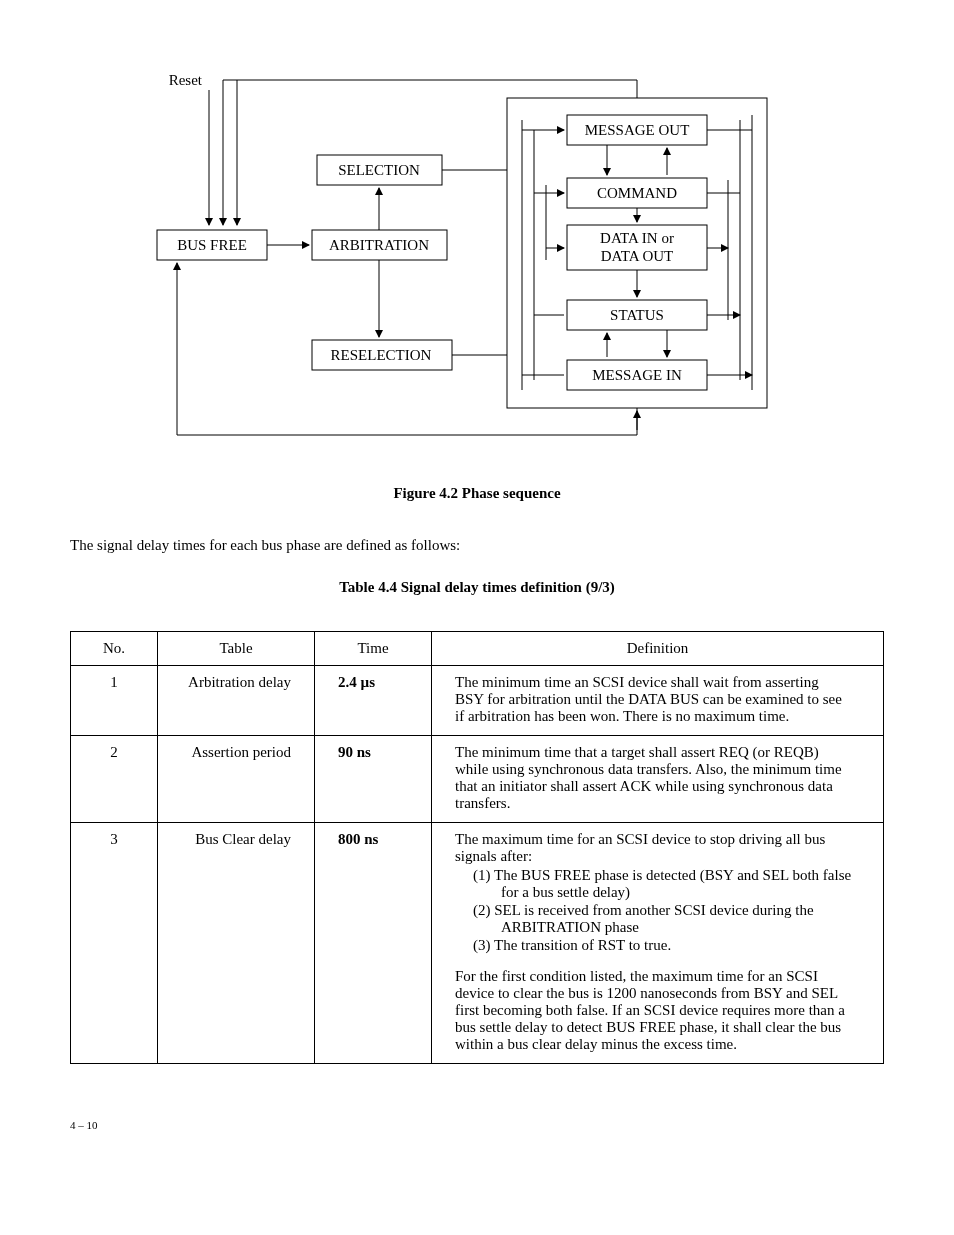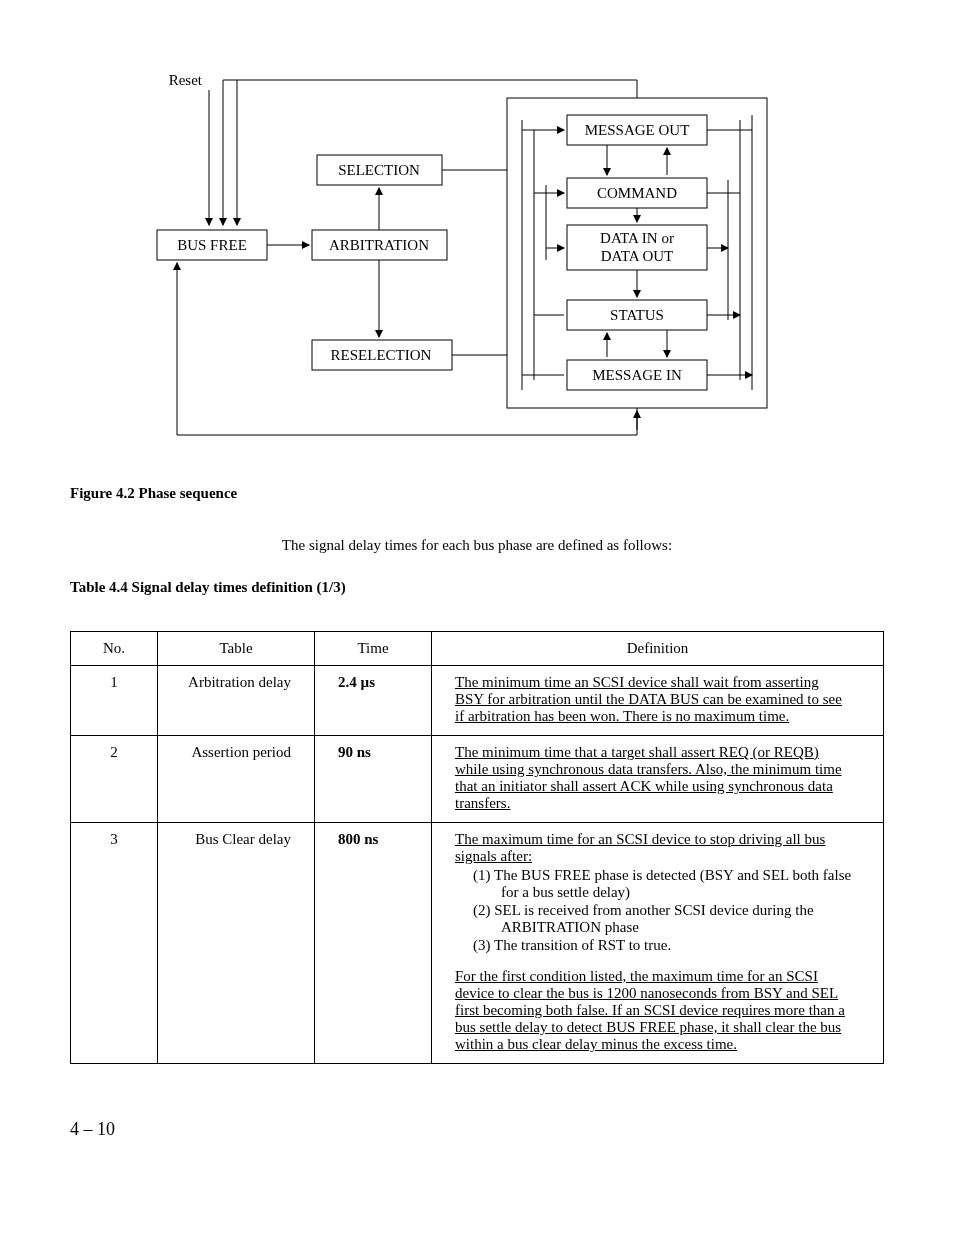--- a/index.html
+++ b/index.html
@@ -11,51 +11,51 @@
     padding: 60px 70px 40px 70px;
     width: 954px;
     box-sizing: border-box;
   }
   .diagram-wrap {
     width: 680px;
     margin: 0 auto 10px auto;
   }
   .diagram-wrap svg { display:block; }
   .caption {
+    text-align: center;
     font-weight: bold;
     margin: 25px 0 35px 0;
   }
   .lead {
     margin: 18px 0 25px 0;
-    text-align: center;
   }
   table.sig {
     border-collapse: collapse;
     width: 100%;
     margin-top: 8px;
   }
   table.sig th, table.sig td {
     border: 1px solid #000;
     padding: 8px 23px;
     vertical-align: top;
     text-align: left;
     font-size: 15px;
   }
   table.sig th {
     font-weight: normal;
     text-align: center;
   }
   table.sig td.num { text-align: center; width:40px;}
   table.sig td.item { width:110px;text-align:right;}
   table.sig td.time { width:70px;font-weight:bold;}
-  .def p { margin: 0 12px 2px 0; text-decoration: underline;}
+  .def p { margin: 0 12px 2px 0;}
   .def ol.paren { list-style:none; padding-left:18px; margin:2px 0; }
   .def ol.paren li { text-indent:-28px; padding-left:28px; margin:1px 0;}
   .def .after { margin-top:14px;}
-  .pagenum { margin-top: 55px; font-size:18px;}
+  .pagenum { margin-top: 55px; font-size:11px;}
   svg text { font-family: "Century Schoolbook","New Century Schoolbook",Georgia,serif; font-size:15px;}
   .node { fill:#fff; stroke:#000; stroke-width:1;}
 </style>
 </head>
 <body>
 
 <div class="diagram-wrap">
 <svg viewBox="0 0 680 400" width="680" height="400">
   <defs>
     <marker id="ah" markerWidth="8" markerHeight="8" refX="7" refY="4" orient="auto">
@@ -143,21 +143,21 @@
   <line x1="86" y1="20" x2="86" y2="165" stroke="#000" marker-end="url(#ah)"></line>
   <line x1="100" y1="20" x2="100" y2="165" stroke="#000" marker-end="url(#ah)"></line>
 
 </svg>
 </div>
 
 <div class="caption">Figure 4.2   Phase sequence</div>
 
 <p class="lead">The signal delay times for each bus phase are defined as follows:</p>
 
-<div class="caption">Table 4.4   Signal delay times definition (1/3)</div>
+<div class="caption">Table 4.4   Signal delay times definition (9/3)</div>
 
 <table class="sig">
   <thead>
     <tr>
       <th>No.</th>
       <th>Table</th>
       <th>Time</th>
       <th>Definition</th>
     </tr>
   </thead>

